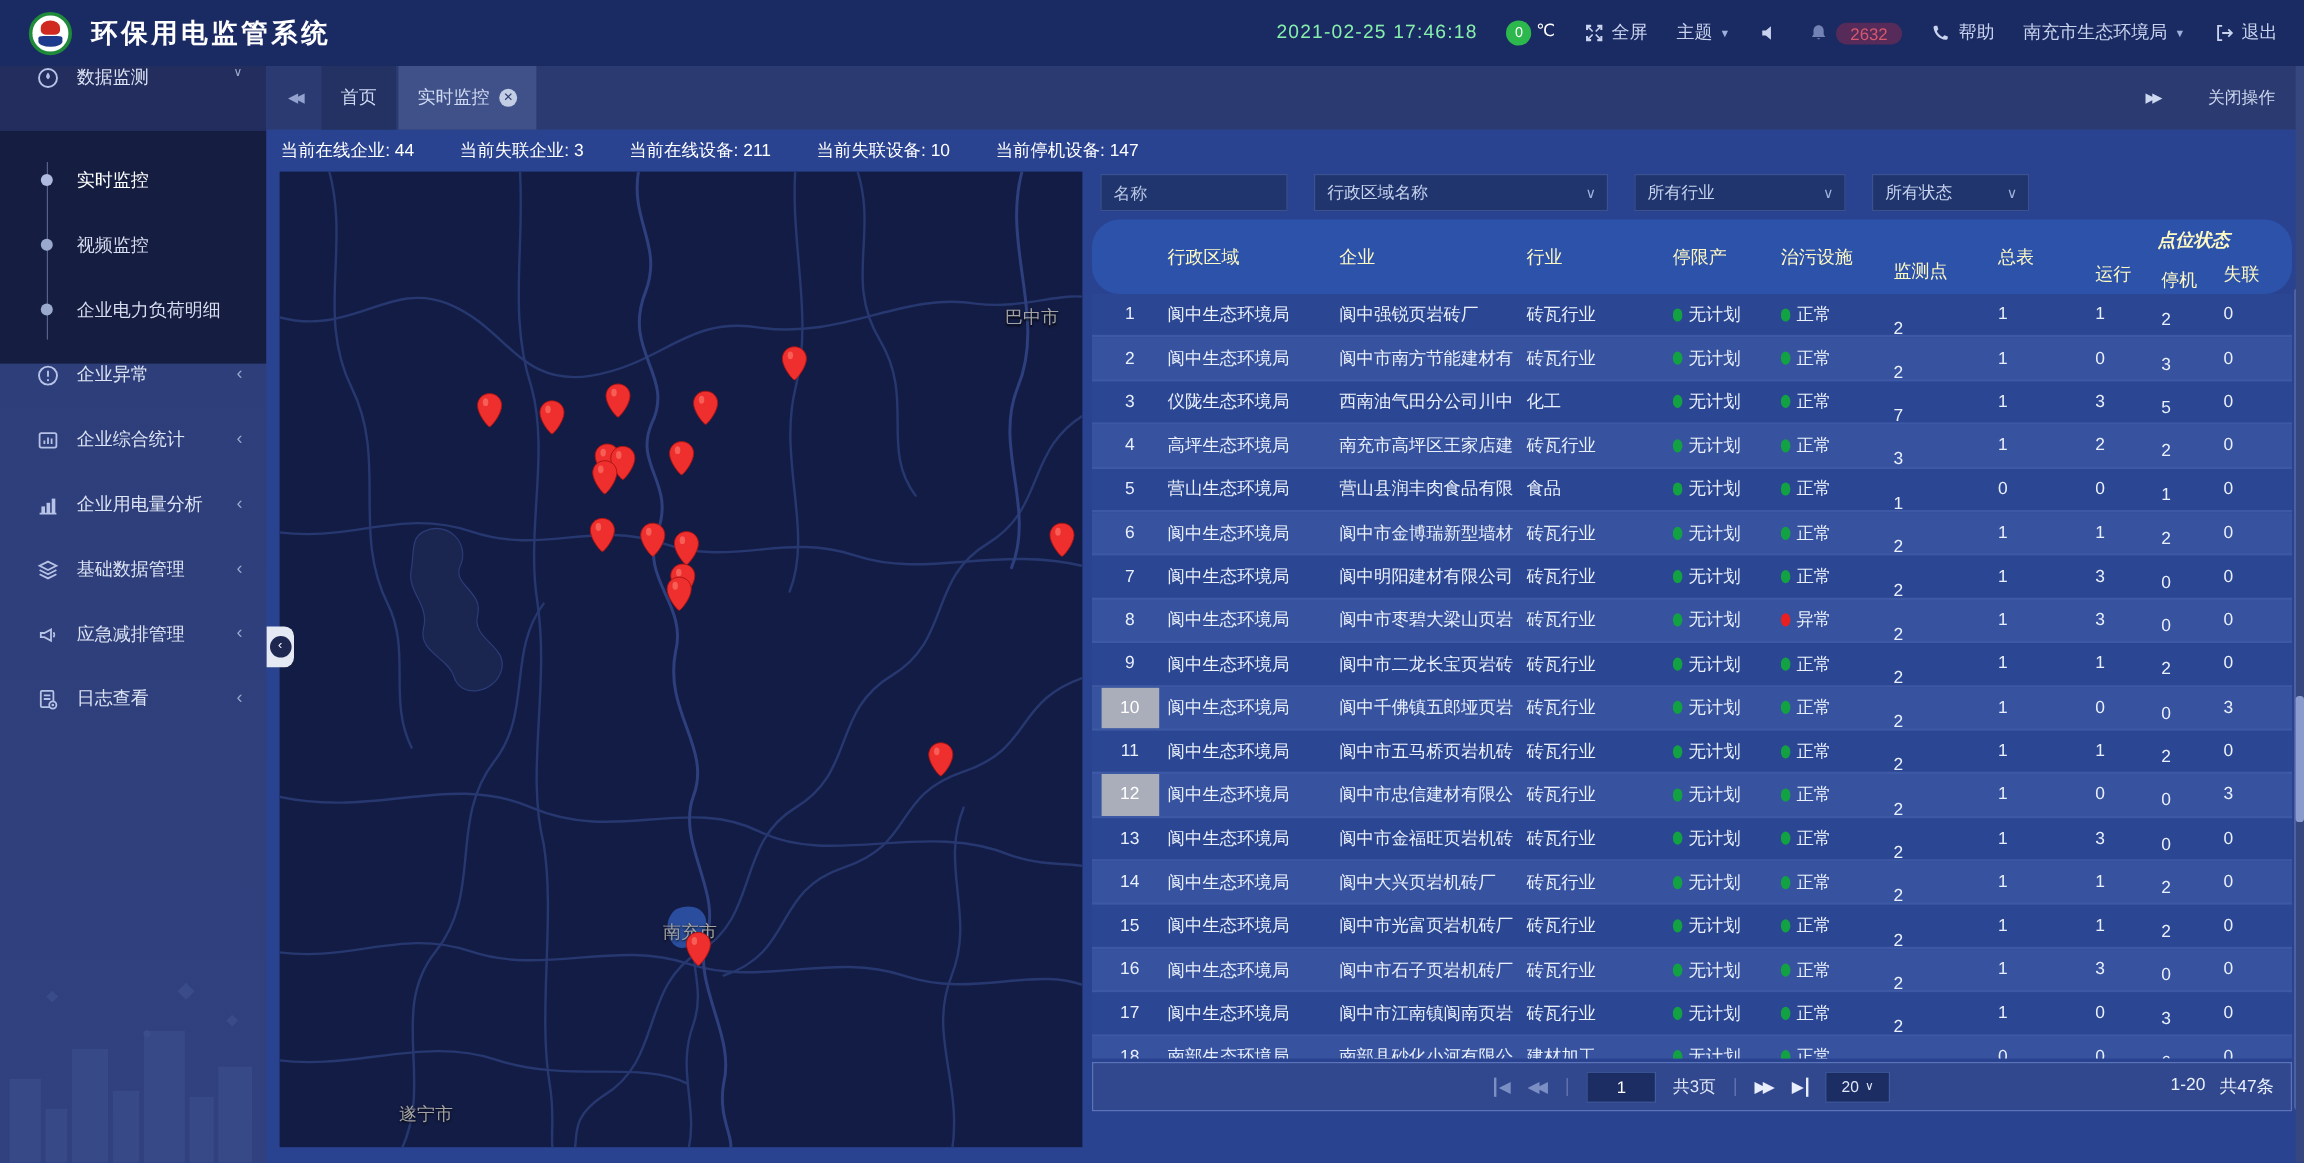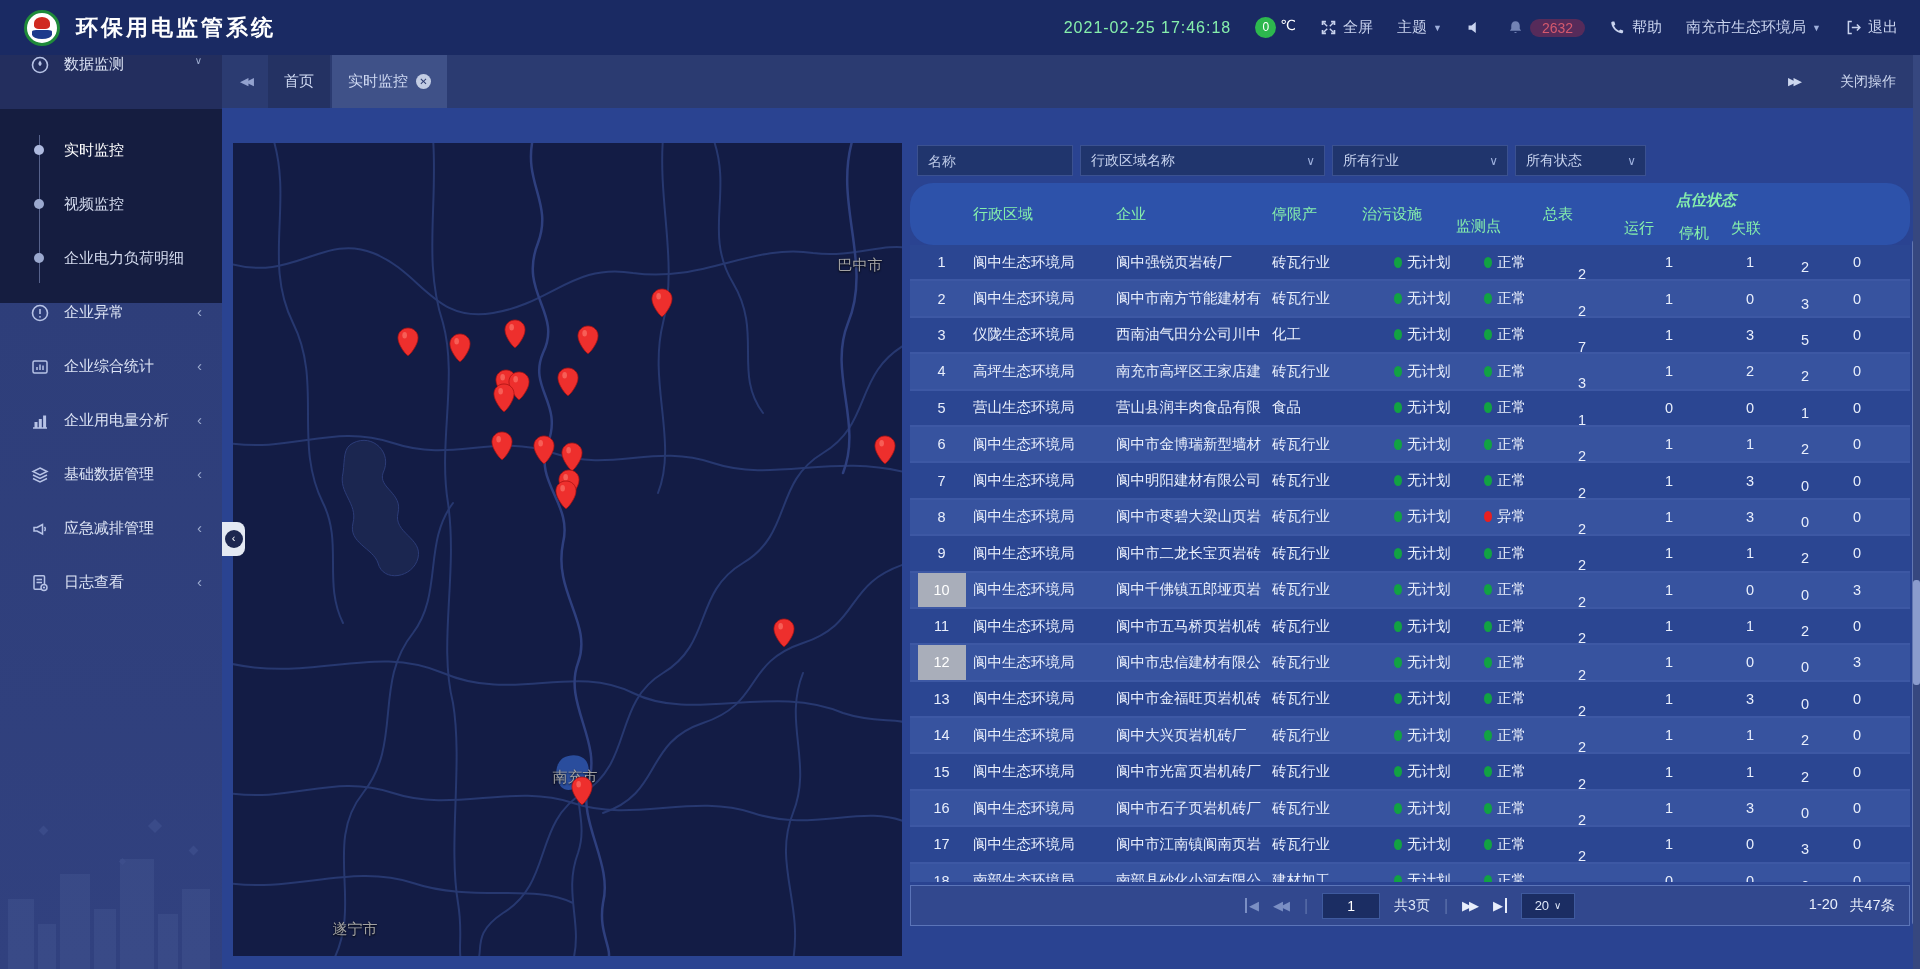--- a/index.html
+++ b/index.html
@@ -56,28 +56,28 @@
   
   .map { position:absolute; left:11px; top:88px; width:669px; height:813px; background:#131c45; overflow:hidden; }
   .map svg.roads { position:absolute; left:0; top:0; }
   .city-label { position:absolute; color:#a3a3a3; font-size:15px; transform:translate(-50%,-50%); text-shadow:0 1px 2px #000; white-space:nowrap; }
   .pin { position:absolute; width:23px; height:31px; transform:translate(-50%,-100%); }
   .collapse-handle { position:absolute; left:0px; top:467px; width:23px; height:34px; background:#e4e9f3; border-radius:0 8px 8px 0; display:flex; align-items:center; justify-content:center; cursor:pointer; z-index:5; }
   .collapse-handle .cball { width:18px; height:18px; border-radius:50%; background:#1d2750; color:#fff; font-size:11px; line-height:17px; text-align:center; }
 
   
   .right-panel { position:absolute; left:688px; top:90px; width:1000px; height:834px; }
-  .filters { display:flex; gap:7px; padding-left:7px; }
+  .filters { display:flex; gap:22px; padding-left:7px; }
   .fld { height:31px; background:#20356d; border:1px solid #3b5190; color:#c6d2ee; font-size:14px; display:flex; align-items:center; padding:0 10px; position:relative; cursor:pointer; }
   .fld input { background:transparent; border:none; outline:none; color:#c6d2ee; font-size:14px; width:100%; font-family:inherit; }
   .fld input::placeholder { color:#b9c6e4; }
   .fld .vcaret { position:absolute; right:9px; color:#9db0dd; font-size:12px; }
   .f-name { width:156px; } .f-region { width:245px; } .f-industry { width:176px; } .f-status { width:131px; }
 
-  .tbl-header { margin-top:7px; height:62px; background:#2d52aa; color:#86efac; font-size:15px; display:flex;border-radius:23px; }
+  .tbl-header { margin-top:7px; height:62px; background:#2d52aa; color:#fef9c3; font-size:15px; display:flex;border-radius:23px; }
   .tbl-header .hc { display:flex; align-items:center; }
   .pt-group { width:164px; display:flex; flex-direction:column; }
   .pt-title { height:28px; display:flex; align-items:flex-end; justify-content:center; font-style:italic; font-weight:bold; padding-bottom:1px; }
   .pt-subs { height:34px; display:flex; align-items:center; }
 
   .c-idx{width:63px; justify-content:center; text-align:center;}
   .c-region{width:143px;} .c-company{width:156px;} .c-industry{width:122px;}
   .c-stop{width:90px;} .c-fac{width:94px;} .c-mon{width:87px;margin-top:24px;} .c-meter{width:81px;}
   .c-run{width:55px;} .c-halt{width:52px;margin-top:10px;} .c-lost{width:57px;}
 
@@ -290,20 +290,27 @@
     <div class="tab active">
       <span>实时监控</span>
       <span class="tab-close">✕</span>
     </div>
     <div class="tab-right">
       <span class="tab-ff">▶▶</span>
       <span>关闭操作</span>
     </div>
   </div>
 
+  <div class="statsbar" id="stats-bar">
+      <span>当前在线企业: 44</span>
+      <span>当前失联企业: 3</span>
+      <span>当前在线设备: 211</span>
+      <span>当前失联设备: 10</span>
+      <span>当前停机设备: 147</span>
+    </div>
 
   <div class="map">
     <svg class="roads" width="669" height="813" viewBox="0 0 669 813">
       <g stroke="#273870" stroke-width="2" fill="none" stroke-linecap="round">
         <path d="M-5 120 C60 140 90 90 140 110 C190 130 200 180 260 170 C320 160 340 120 400 130 C470 140 520 100 580 110 C620 115 650 100 675 105"></path>
         <path d="M200 -5 C205 60 190 120 210 180 C225 235 205 300 215 360 C225 430 205 500 220 560 C230 620 215 700 225 760 C230 790 225 805 228 818"></path>
         <path d="M430 -5 C425 60 445 120 430 180 C415 240 445 300 425 350"></path>
         <path d="M-5 300 C60 310 100 280 160 300 C220 320 260 290 320 310 C380 330 420 300 480 320 C540 340 600 310 675 330"></path>
         <path d="M-5 520 C80 540 140 500 210 530 C280 560 340 520 400 550 C460 580 540 540 610 570 C640 580 660 575 675 580"></path>
         <path d="M100 818 C130 760 90 700 130 650 C170 600 140 540 180 490 C210 450 190 400 220 360"></path>
@@ -420,20 +427,21 @@
       <div class="fld f-status">
         <span>所有状态</span>
         <span class="vcaret">∨</span>
       </div>
     </div>
 
     <div class="tbl-header">
       <div class="hc c-idx"></div>
       <div class="hc c-region">行政区域</div>
       <div class="hc c-company">企业</div>
+      <div class="hc c-industry">行业</div>
       <div class="hc c-stop">停限产</div>
       <div class="hc c-fac">治污设施</div>
       <div class="hc c-mon">监测点</div>
       <div class="hc c-meter">总表</div>
       <div class="pt-group">
         <div class="pt-title">点位状态</div>
         <div class="pt-subs">
           <div class="hc c-run">运行</div>
           <div class="hc c-halt">停机</div>
           <div class="hc c-lost">失联</div>

